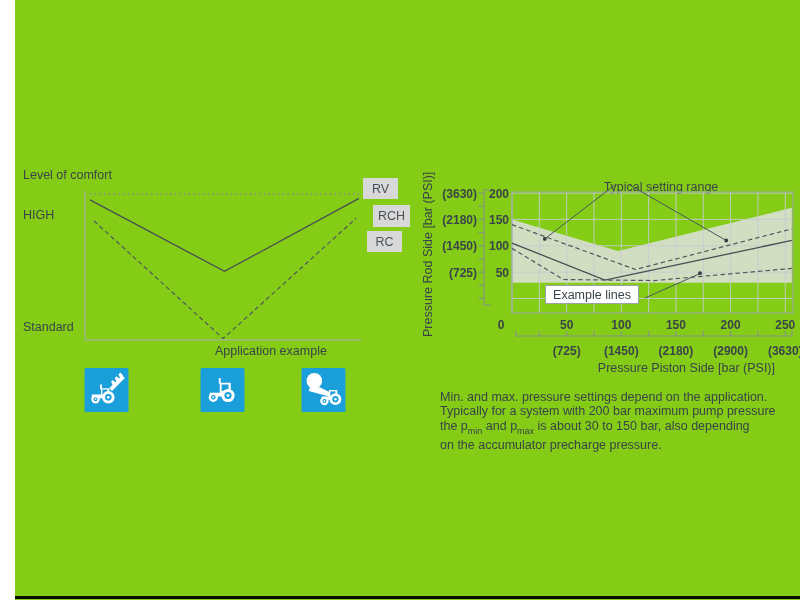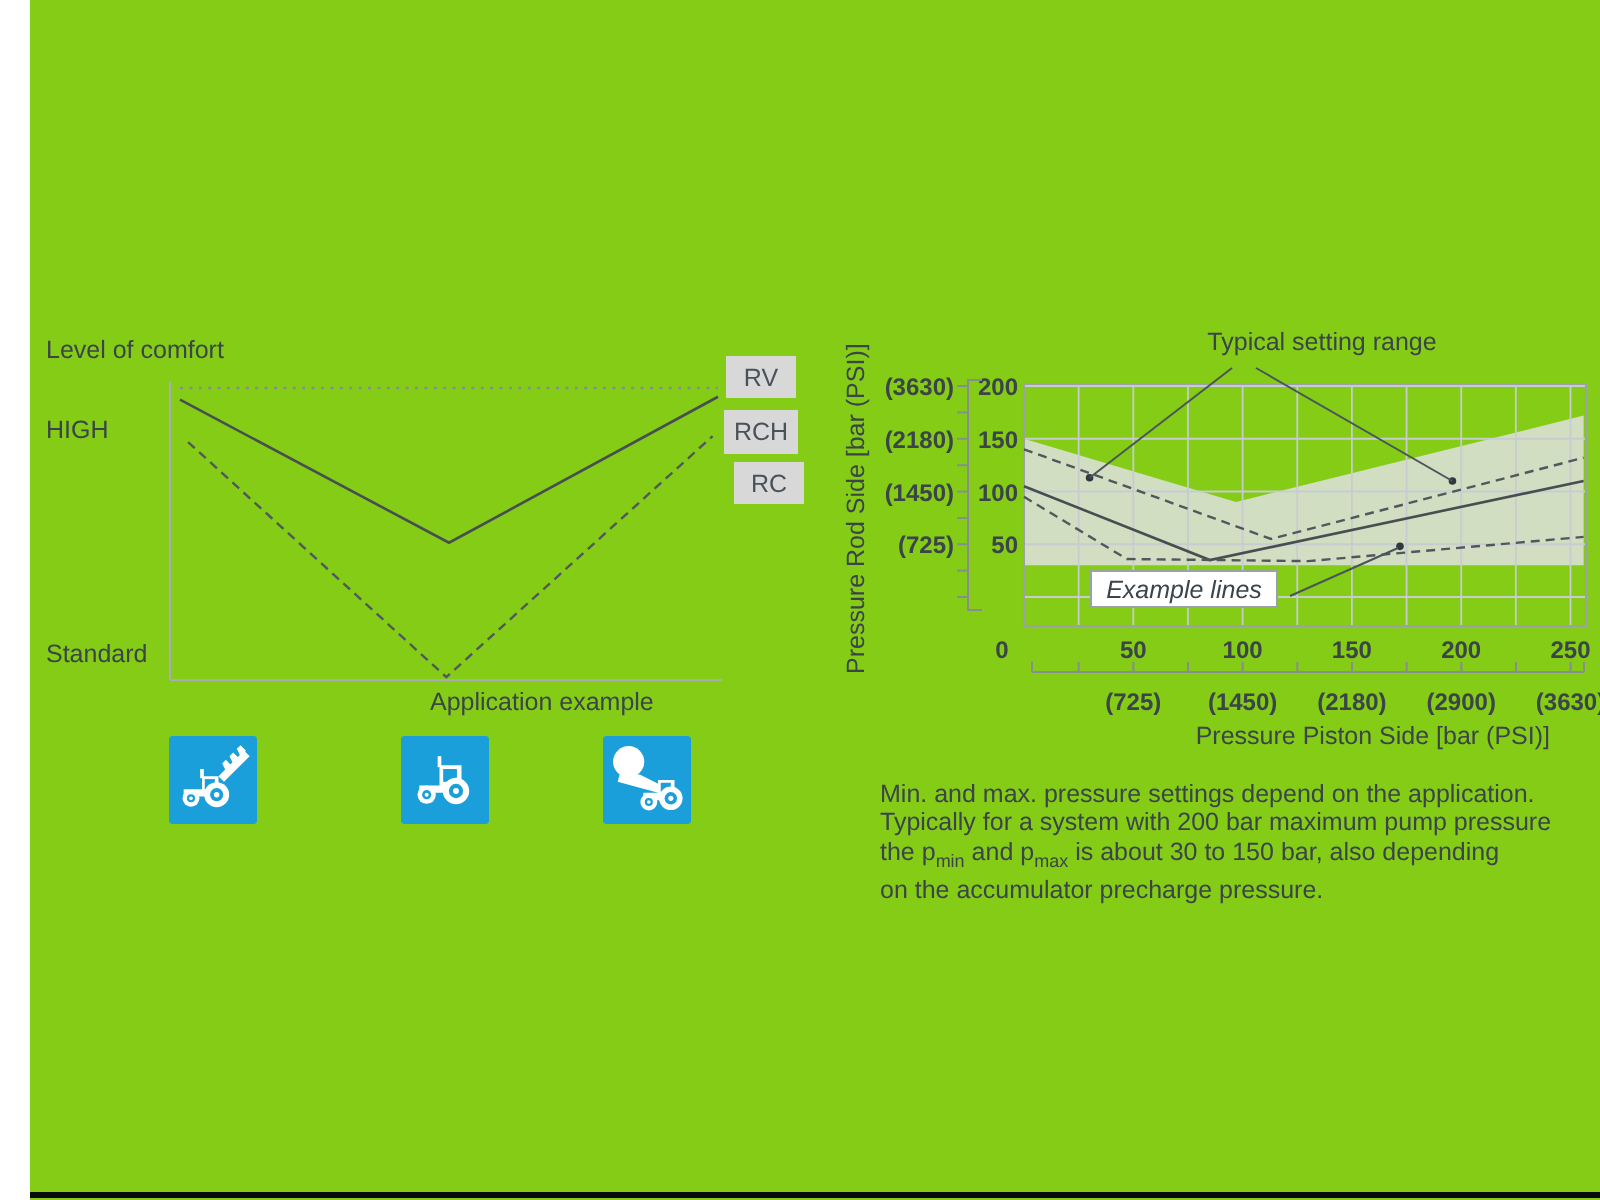--- a/index.html
+++ b/index.html
@@ -5,21 +5,21 @@
   html,body{margin:0;padding:0;background:#fff;}
   #canvas{position:relative;width:800px;height:600px;background:#84cc16;overflow:hidden;
           font-family:"Liberation Sans",sans-serif;color:#3a4449;margin-left:15px;}
   .abs{position:absolute;}
   .lbl{font-size:12.5px;color:#3a4449;white-space:pre;}
   .legend-box{position:absolute;background:#d8d8d8;color:#49525a;font-size:12.5px;
               display:flex;align-items:center;justify-content:center;}
   .icon-tile{position:absolute;width:47px;height:44px;border-radius:2px;}
   .example-box{position:absolute;left:530px;top:285px;width:92px;height:17px;background:#ffffff;
                border:1px solid #9aa2a7;font-size:12.5px;display:flex;align-items:center;
-               justify-content:center;z-index:3;color:#3a4449;font-style:italic;}
+               justify-content:center;z-index:3;color:#3a4449;}
   .caption{position:absolute;left:425px;top:390px;width:372px;font-size:12.5px;line-height:14.4px;color:#3a4449;}
   .caption sub{font-size:9px;}
   svg{position:absolute;overflow:visible;}
   svg text{font-family:"Liberation Sans",sans-serif;}
   .tick{font-size:12px;font-weight:700;fill:#3a4449;}
   .ln-solid{stroke:#474e52;stroke-width:1.3;fill:none;}
   .ln-dashed{stroke:#50585c;stroke-width:1.2;fill:none;stroke-dasharray:4.5 3;}
   .ln-dotted{stroke:#878d90;stroke-width:1.3;fill:none;stroke-dasharray:1.5 3.2;}
   .grid{stroke:#c6ccd0;stroke-width:0.9;}
   .frame{stroke:#9aa2a7;stroke-width:1;fill:none;}
@@ -43,21 +43,21 @@
     <g id="comfort-series">
         <polyline points="75,194 344,194" class="ln-dotted"></polyline>
         <polyline points="75,199.84 209.5,271.38 344,198.38" class="ln-solid"></polyline>
         <polyline points="79.035,221.01 208.155,338.54 341.31,218.09" class="ln-dashed"></polyline>
       </g>
   </svg>
 
   <div class="legend-box" style="left:348px;top:178px;width:35px;height:21px;">
     <span>RV</span>
   </div>
-  <div class="legend-box" style="left:347px;top:205px;width:37px;height:22px;">
+  <div class="legend-box" style="left:358px;top:205px;width:37px;height:22px;">
     <span>RCH</span>
   </div>
   <div class="legend-box" style="left:352px;top:231px;width:35px;height:21px;">
     <span>RC</span>
   </div>
 
   <div class="icon-tile" style="left:68px;top:368px;">
     <svg width="47" height="44" viewBox="0 0 48 48">
       <rect x="0" y="0" width="48" height="48" rx="2" fill="#1b9fda"></rect>
 
@@ -108,21 +108,21 @@
       </g>
       <circle cx="25" cy="36" r="4.6" fill="#ffffff"></circle>
       <circle cx="25" cy="36" r="2.2" fill="#1b9fda"></circle>
       <circle cx="25" cy="36" r="1" fill="#ffffff"></circle>
       <circle cx="37" cy="34" r="6.4" fill="#ffffff"></circle>
       <circle cx="37" cy="34" r="3.4" fill="#1b9fda"></circle>
       <circle cx="37" cy="34" r="1.4" fill="#ffffff"></circle>
     </svg>
   </div>
 
-  <div class="abs lbl" style="left:566px;top:164px;width:160px;text-align:center;">Typical setting range</div>
+  <div class="abs lbl" style="left:566px;top:180px;width:160px;text-align:center;">Typical setting range</div>
 
   <div class="abs lbl" style="left:333px;top:250px;width:160px;height:14px;text-align:center;transform:rotate(-90deg);">Pressure Rod Side [bar (PSI)]</div>
 
   <svg id="pressure-svg" style="left:400px;top:160px;" width="400" height="225" viewBox="400 160 400 225">
     <g id="pressure-band">
         <polygon points="497,219.375 603.021,251.025 776.808,207.77 776.808,282.675 497,282.675" fill="#dfe0e1" opacity="0.85"></polygon>
       </g>
     <g id="pressure-grid">
         <line x1="497" y1="192" x2="497" y2="313" class="grid"></line>
         <line x1="524.325" y1="192" x2="524.325" y2="313" class="grid"></line>

